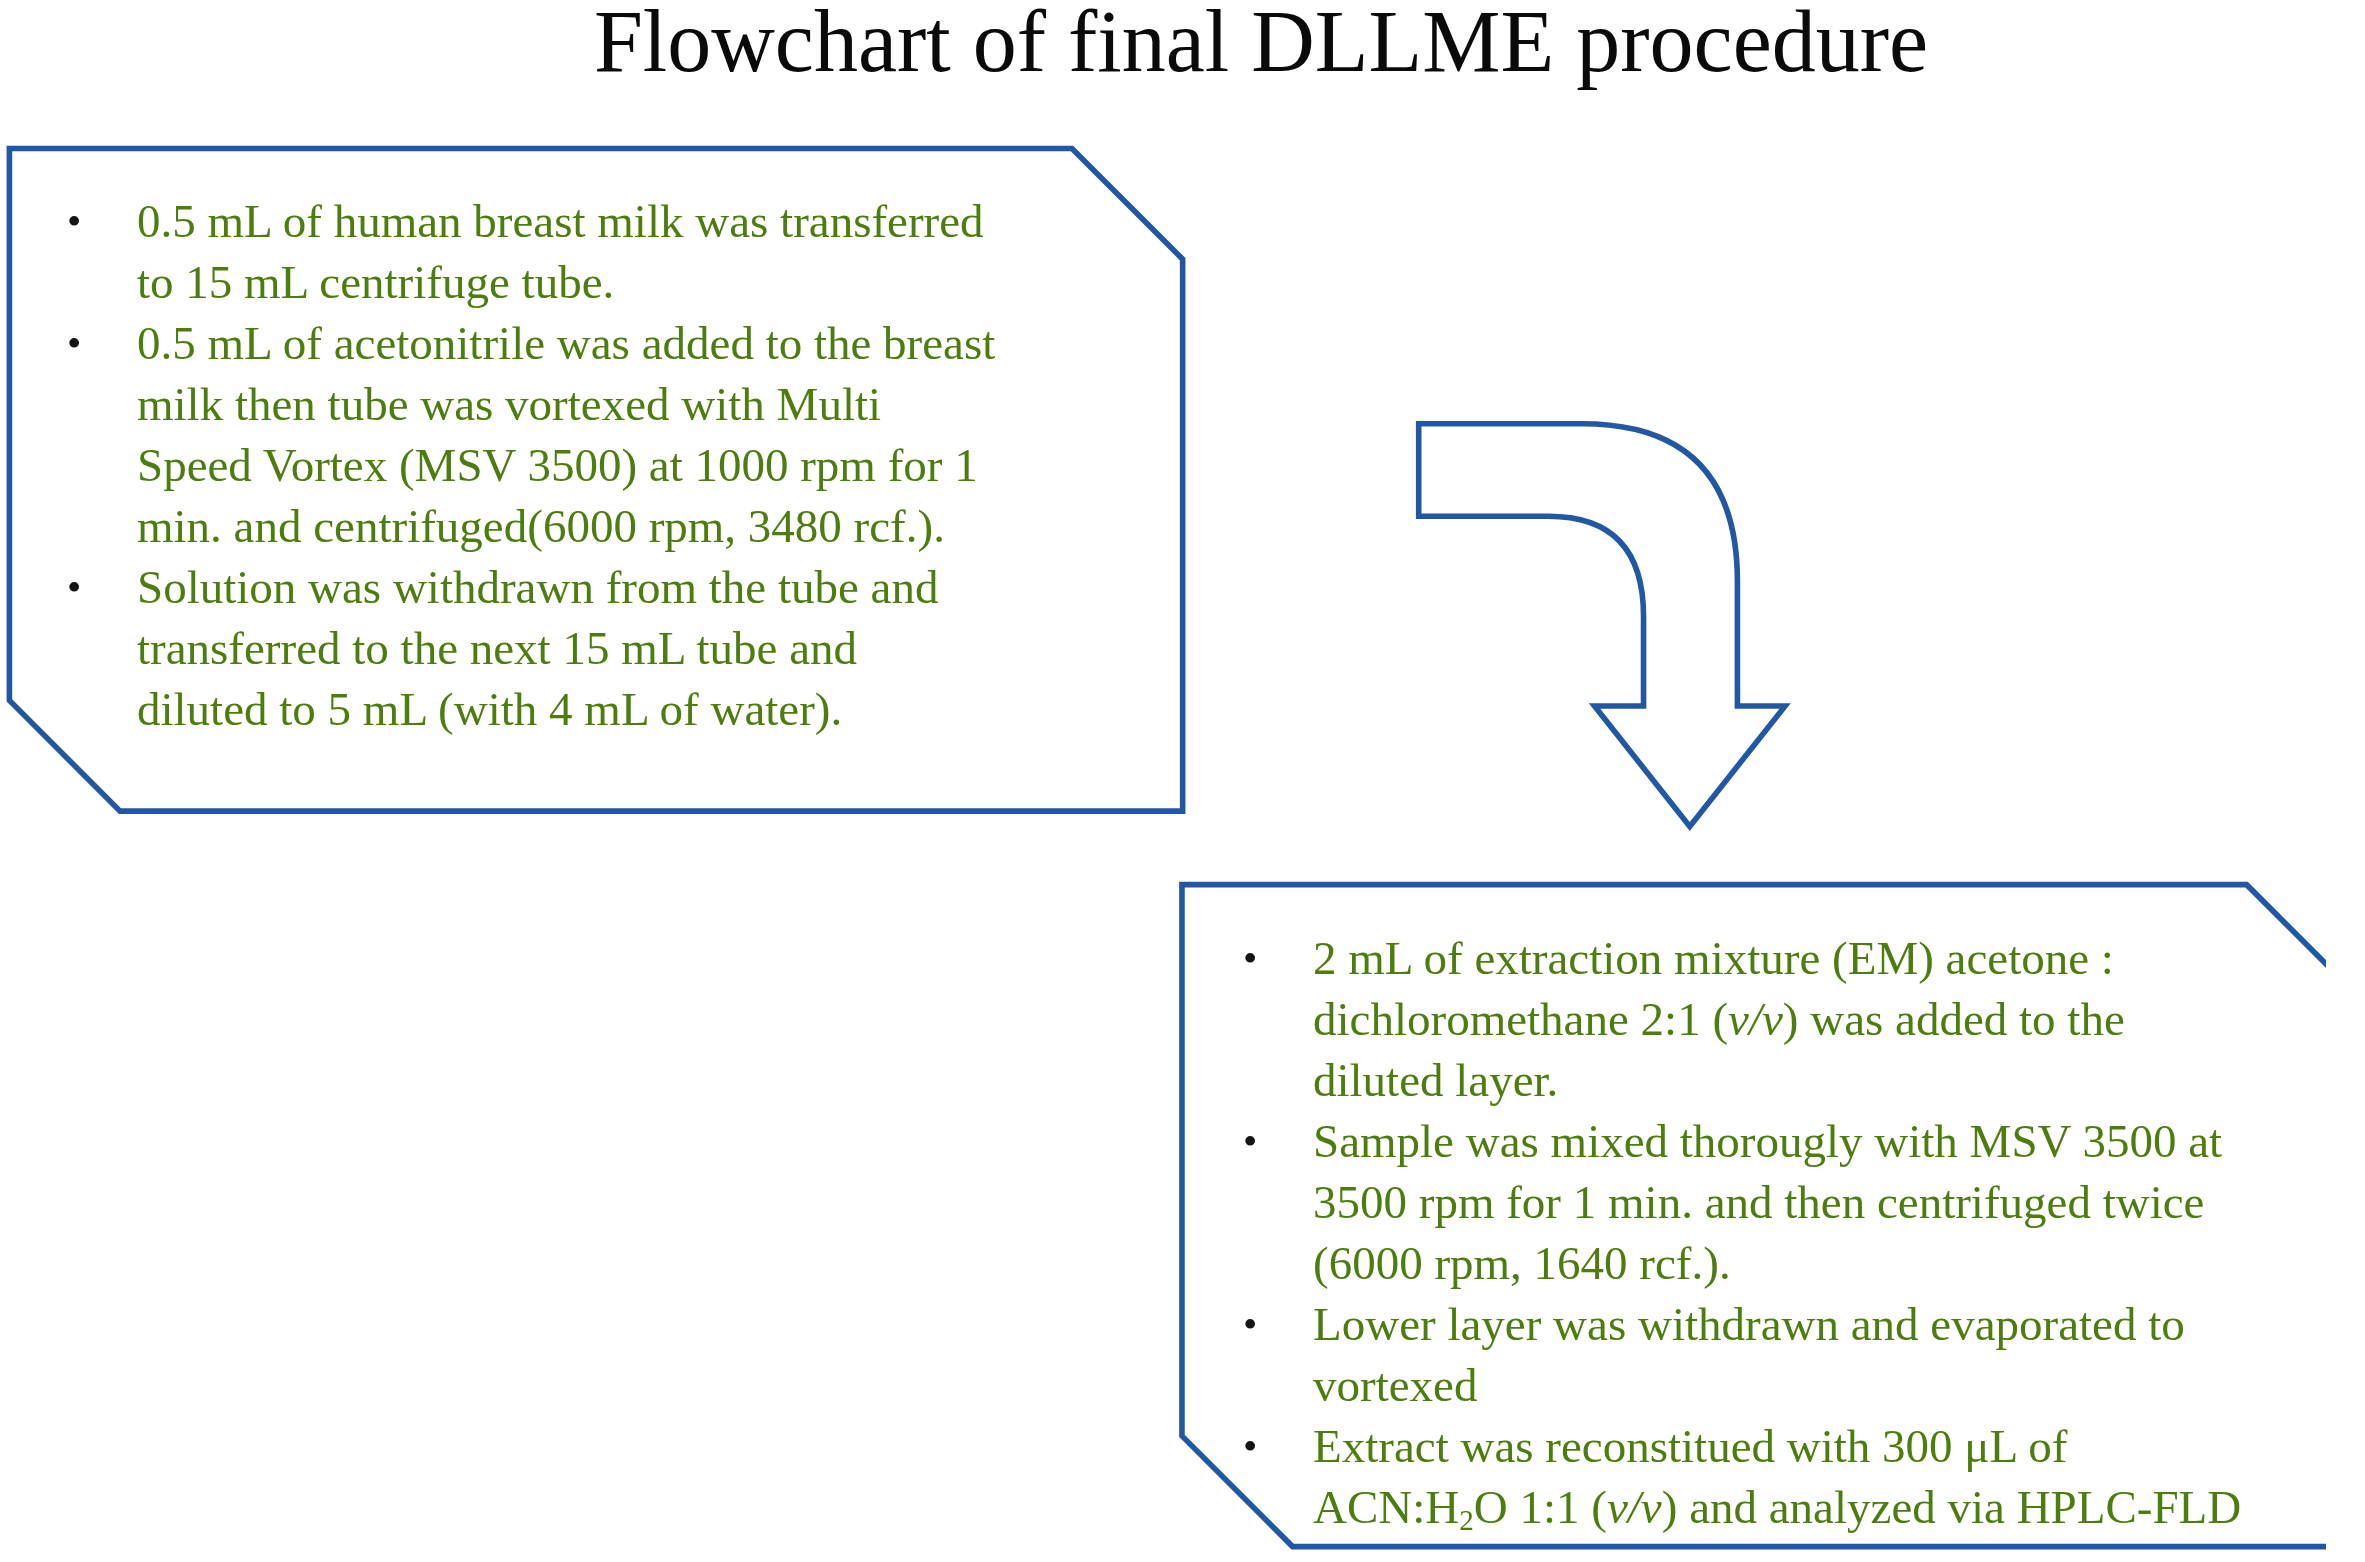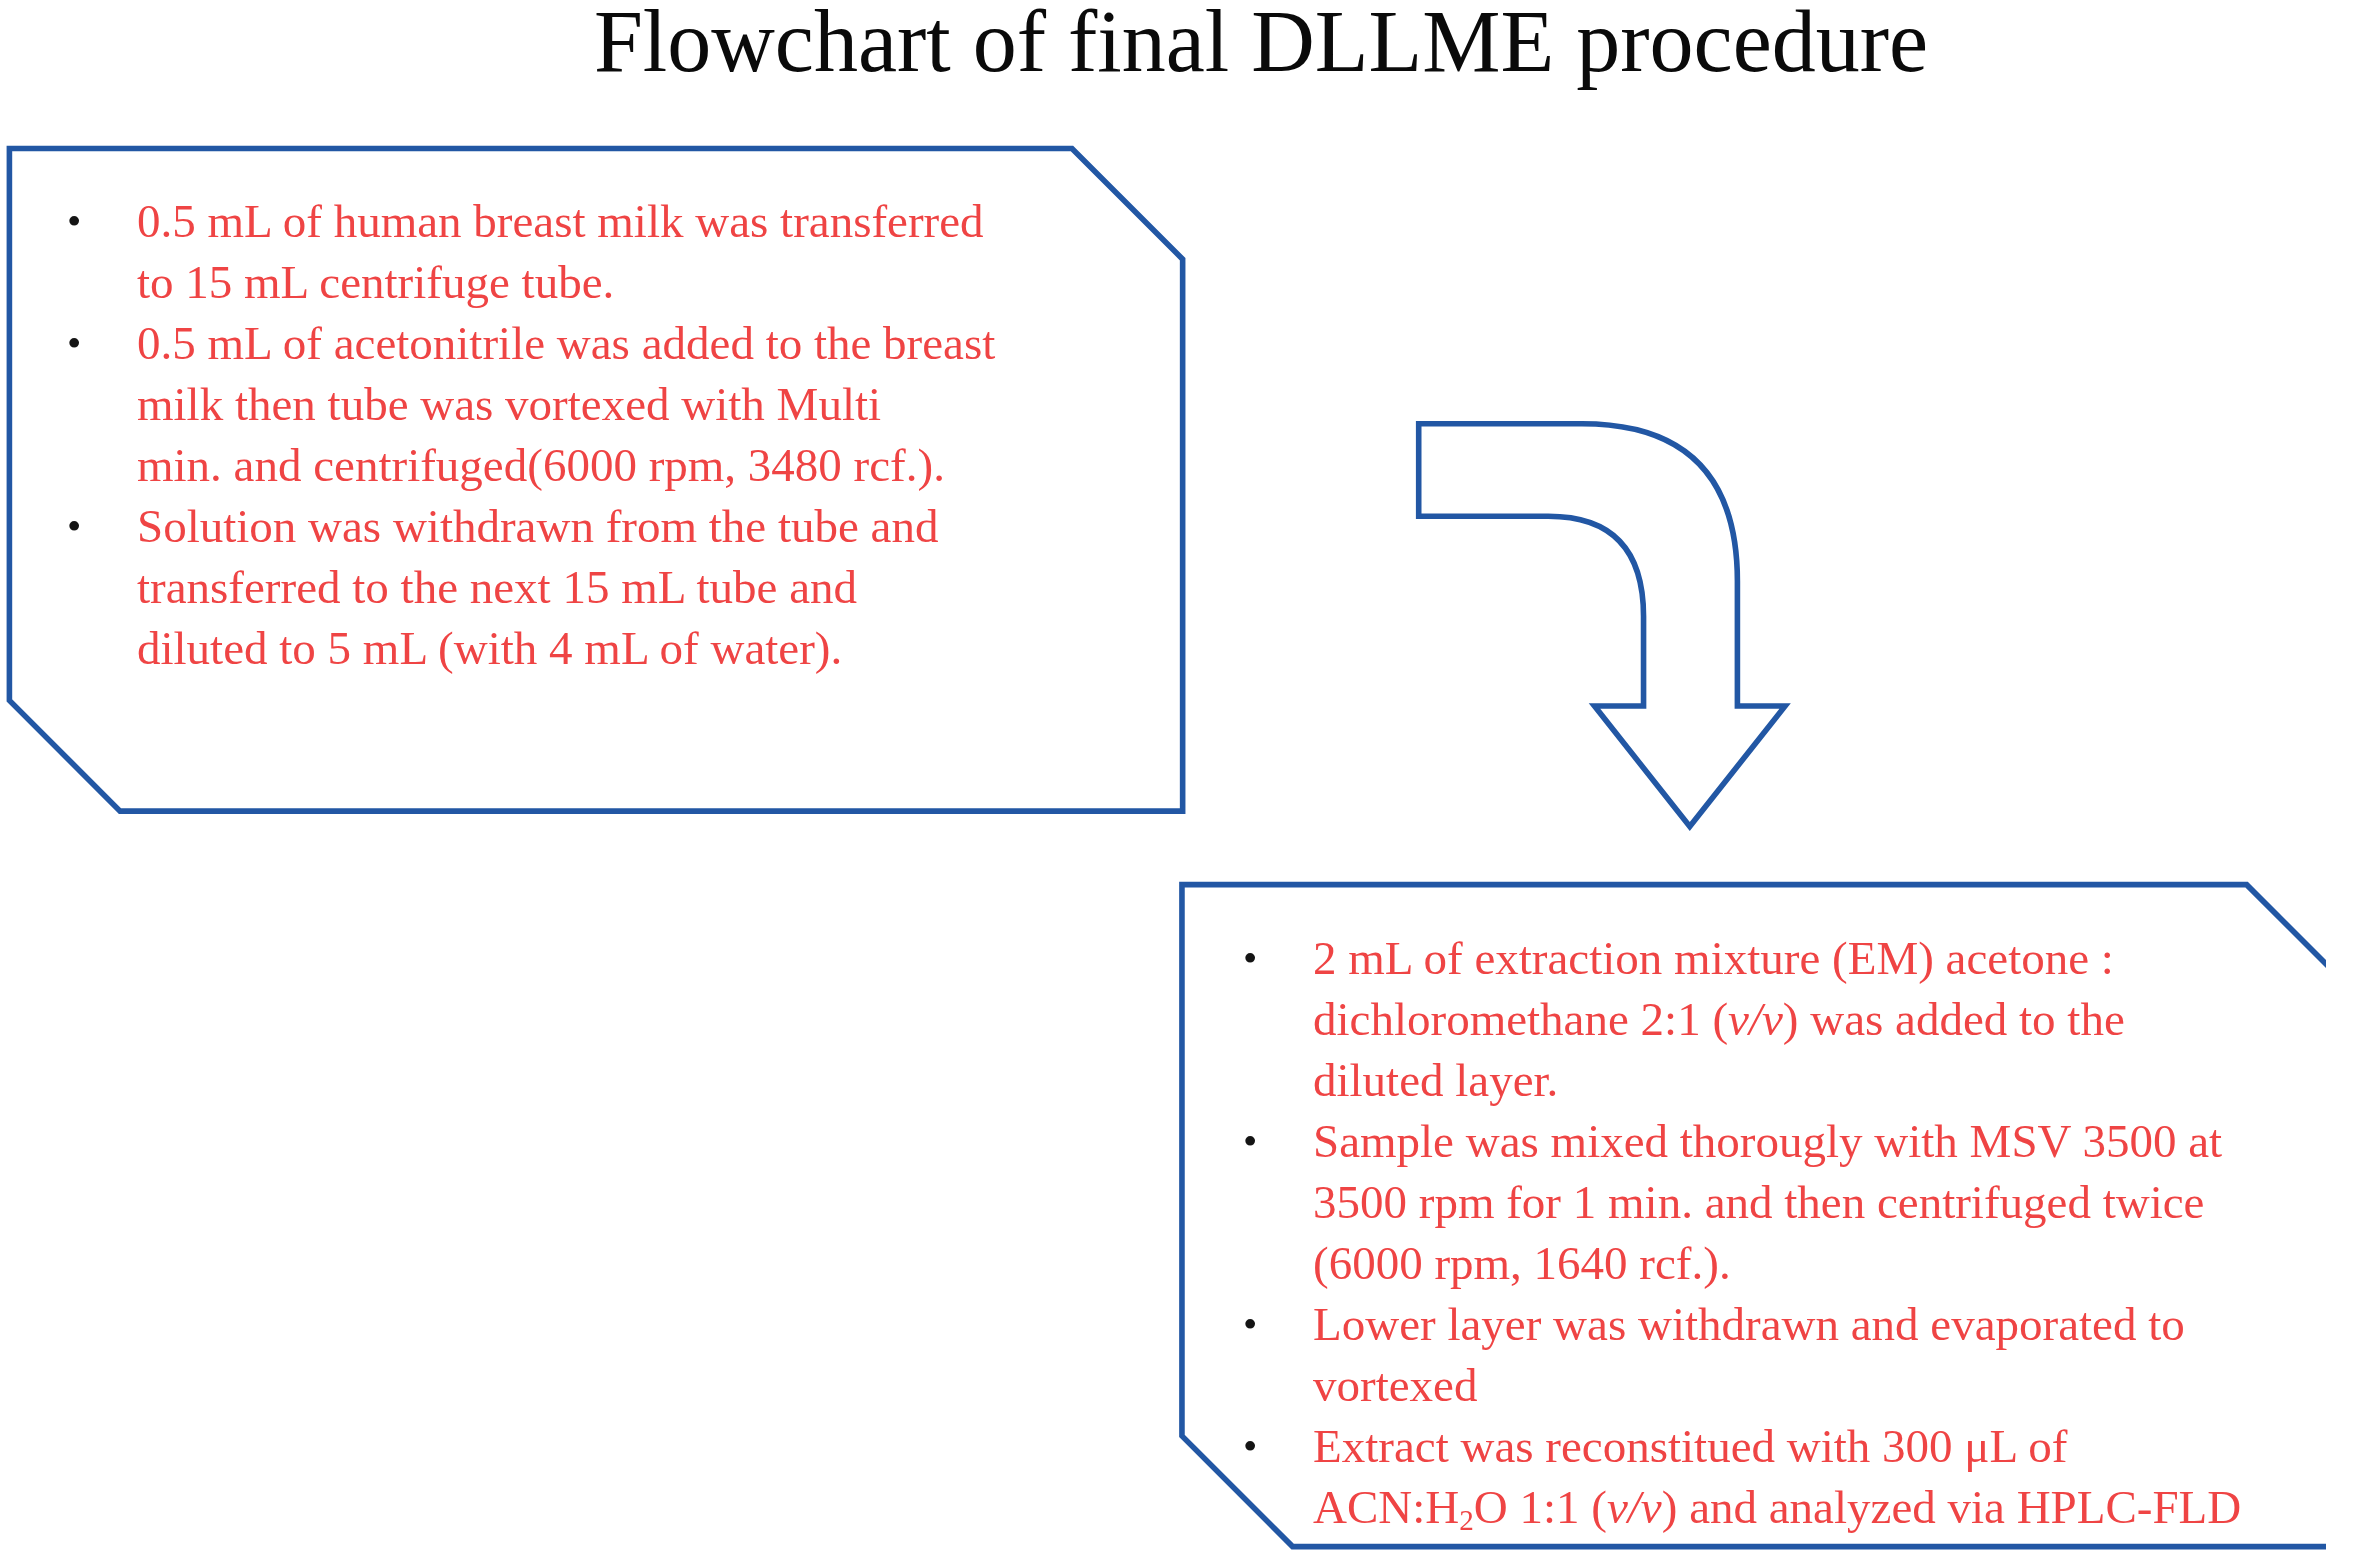--- a/index.html
+++ b/index.html
@@ -38,21 +38,21 @@
     width: 70px;
     font-size: 41px;
     line-height: 61px;
     color: #141414;
   }
   .bullet-text { flex: 1 1 auto; }
   .bullet-line {
     font-size: 47px;
     line-height: 61px;
     white-space: nowrap;
-    color: #ef4444;
+    color: #4d7c0f;
   }
   .bullet-line sub {
     font-size: 0.62em;
     line-height: 0;
     vertical-align: -0.25em;
   }
   .bullet-line i { }
 </style>
 </head>
 <body>
@@ -76,20 +76,21 @@
         <div class="bullet-text">
           <div class="bullet-line"><span>0.5 mL of human breast milk was transferred</span></div>
           <div class="bullet-line"><span>to 15 mL centrifuge tube.</span></div>
         </div>
       </div>
       <div class="bullet">
         <span class="marker">•</span>
         <div class="bullet-text">
           <div class="bullet-line"><span>0.5 mL of acetonitrile was added to the breast</span></div>
           <div class="bullet-line"><span>milk then tube was vortexed with Multi</span></div>
+          <div class="bullet-line"><span>Speed Vortex (MSV 3500) at 1000 rpm for 1</span></div>
           <div class="bullet-line"><span>min. and centrifuged(6000 rpm, 3480 rcf.).</span></div>
         </div>
       </div>
       <div class="bullet">
         <span class="marker">•</span>
         <div class="bullet-text">
           <div class="bullet-line"><span>Solution was withdrawn from the tube and</span></div>
           <div class="bullet-line"><span>transferred to the next 15 mL tube and</span></div>
           <div class="bullet-line"><span>diluted to 5 mL (with 4 mL of water).</span></div>
         </div>

